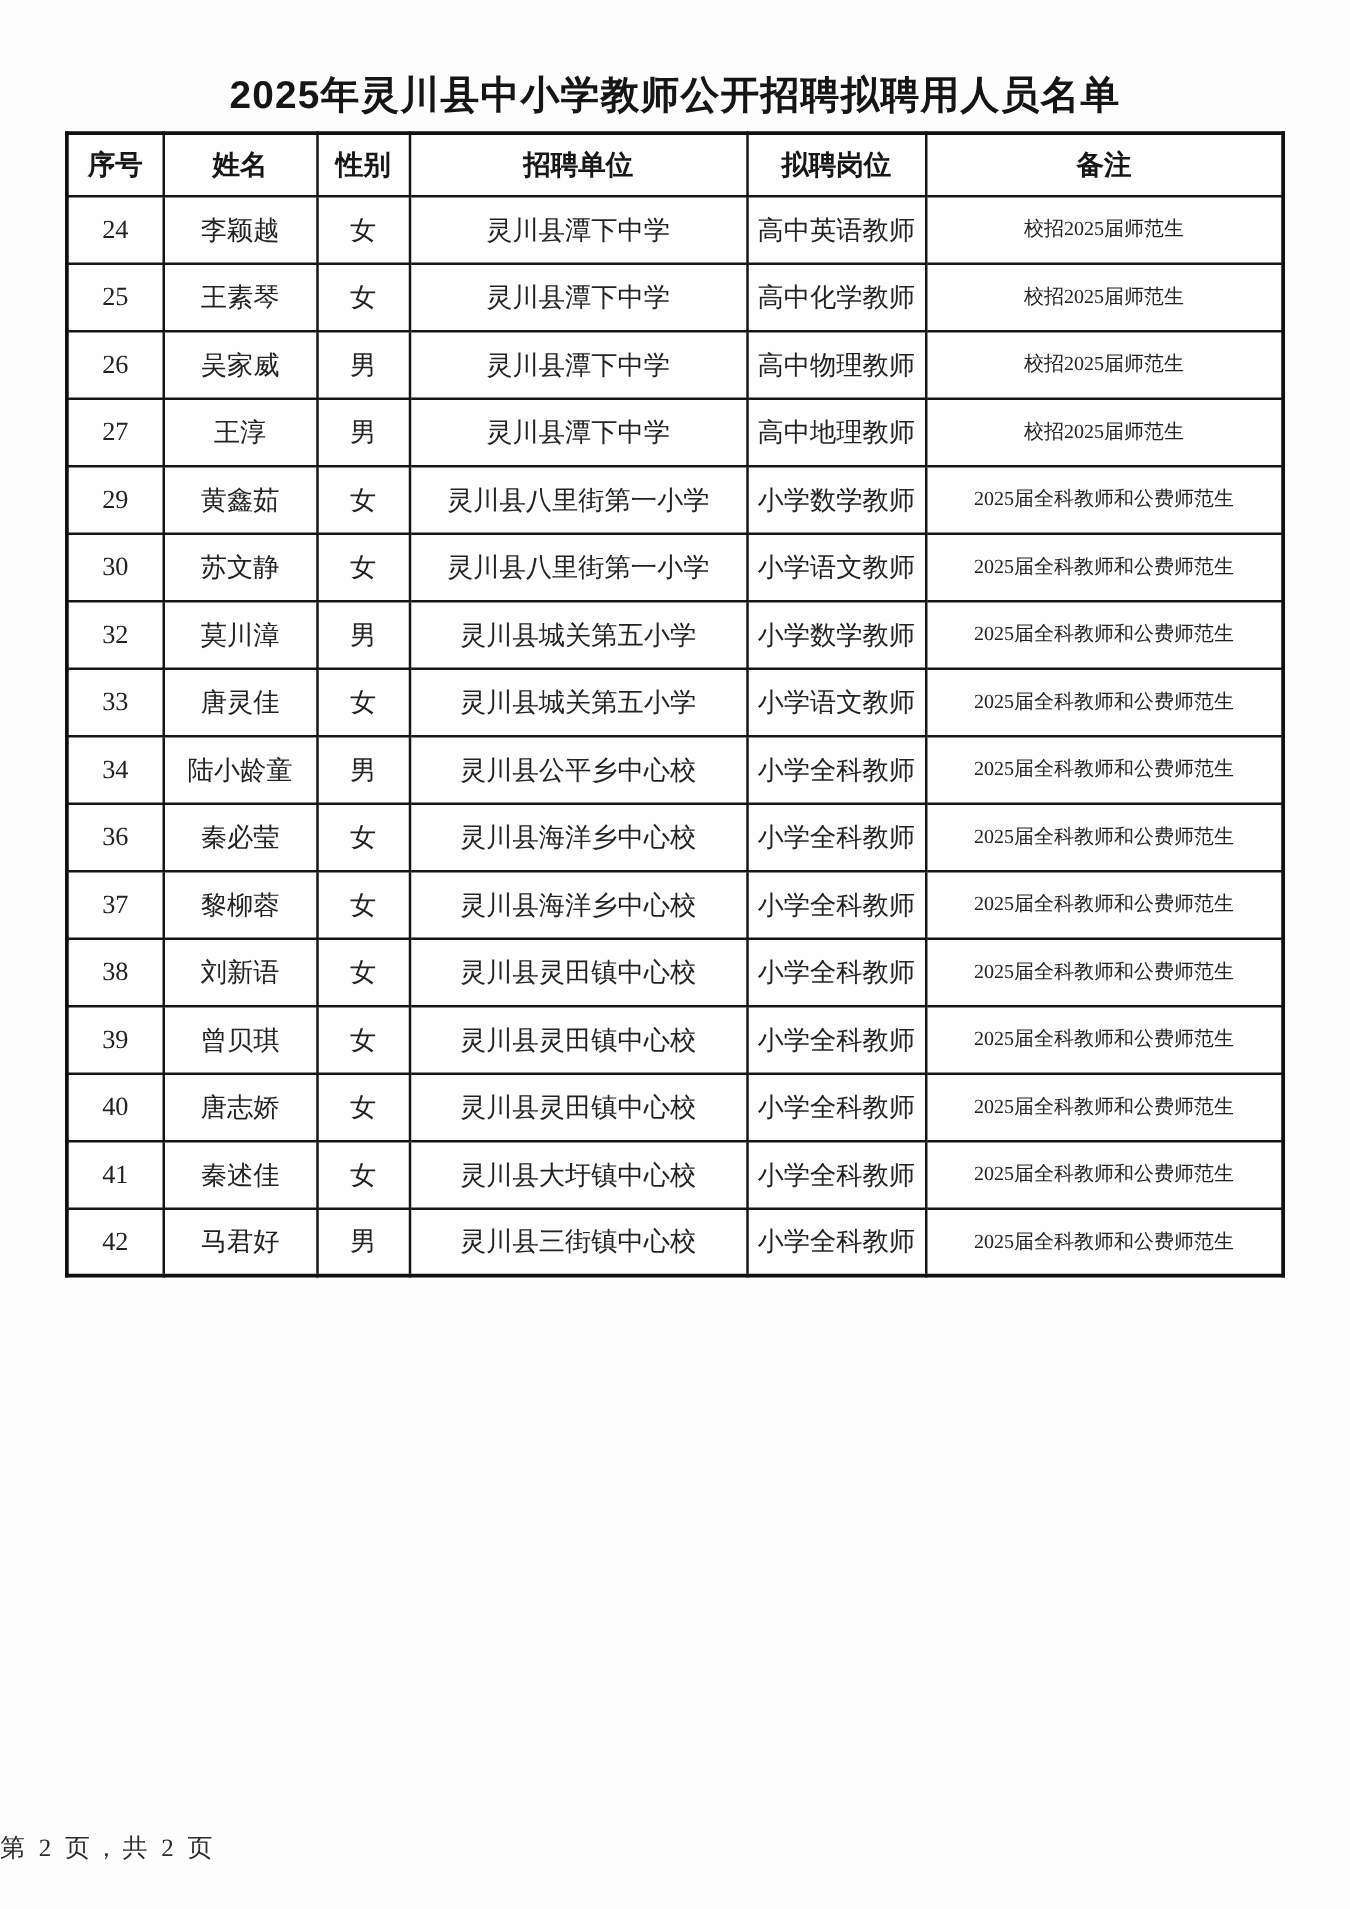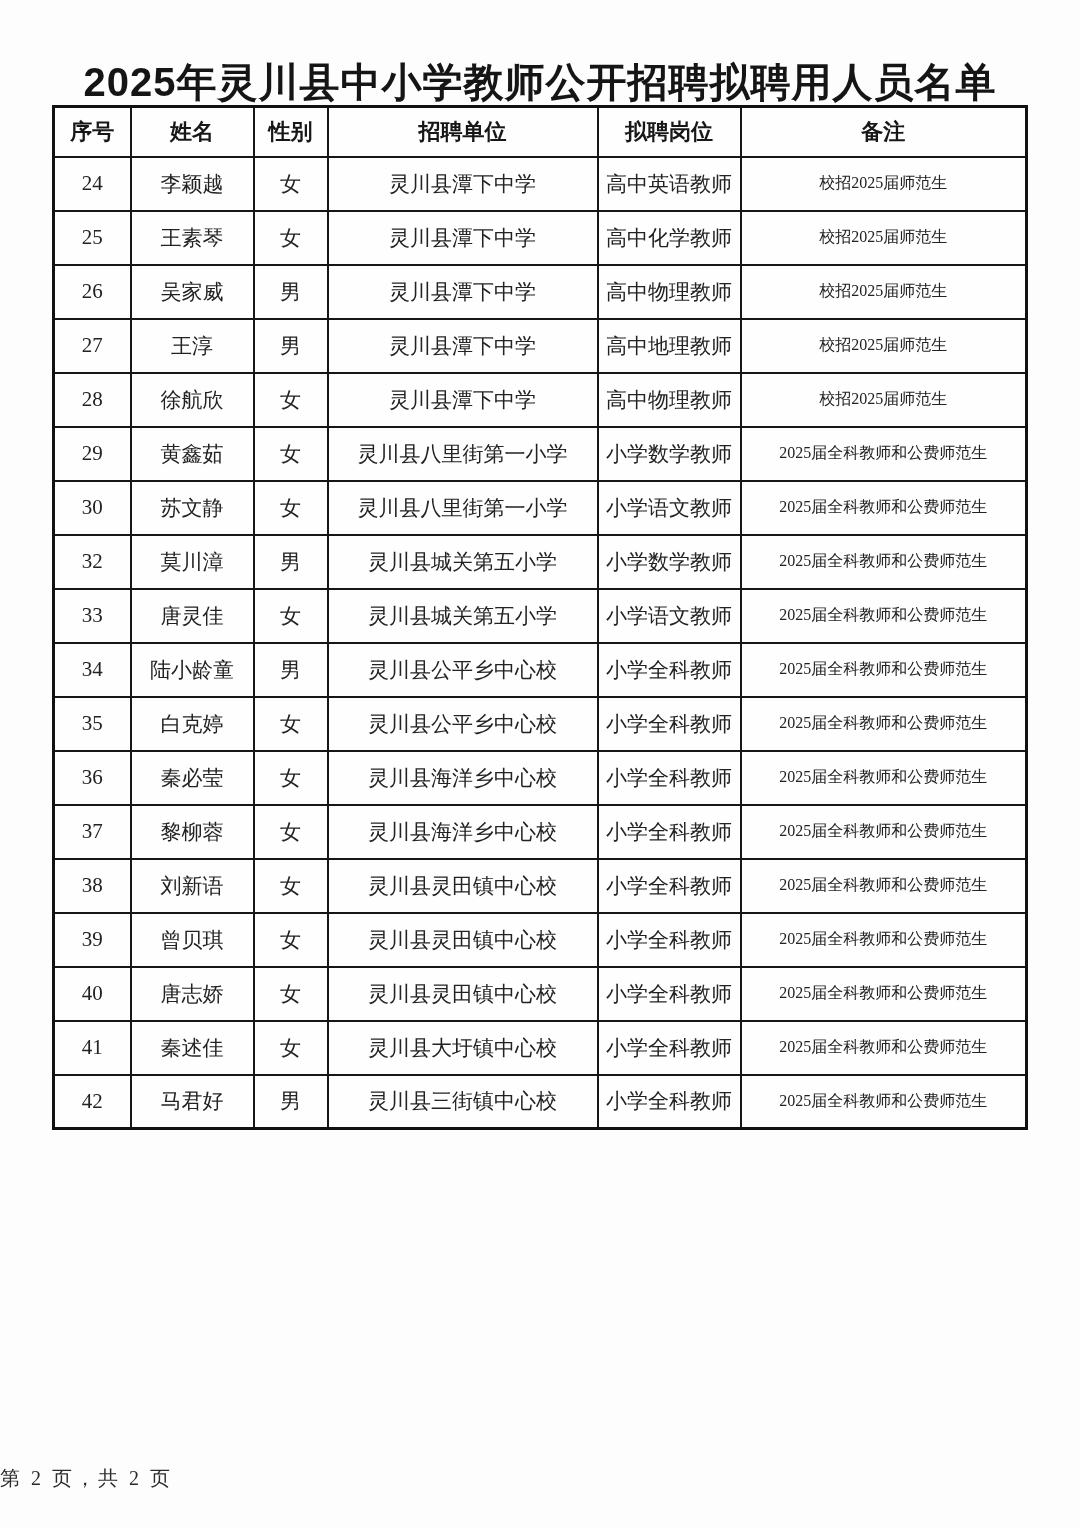--- a/index.html
+++ b/index.html
@@ -16,21 +16,21 @@
     overflow: hidden;
   }
   .page-title {
     position: absolute;
     top: 55px;
     left: 0;
     width: 100%;
     text-align: center;
     font-family: "Liberation Sans", "DejaVu Sans", sans-serif;
     font-weight: 700;
-    font-size: 40px;
+    font-size: 31px;
     letter-spacing: 1px;
     color: #151515;
   }
   table.roster {
     position: absolute;
     top: 105px;
     left: 52px;
     width: 973px;
     border-collapse: collapse;
     table-layout: fixed;
@@ -133,28 +133,20 @@
       </tr>
       <tr>
         <td>27</td>
         <td>王淳</td>
         <td>男</td>
         <td>灵川县潭下中学</td>
         <td>高中地理教师</td>
         <td>校招2025届师范生</td>
       </tr>
       <tr>
-        <td>28</td>
-        <td>徐航欣</td>
-        <td>女</td>
-        <td>灵川县潭下中学</td>
-        <td>高中物理教师</td>
-        <td>校招2025届师范生</td>
-      </tr>
-      <tr>
         <td>29</td>
         <td>黄鑫茹</td>
         <td>女</td>
         <td>灵川县八里街第一小学</td>
         <td>小学数学教师</td>
         <td>2025届全科教师和公费师范生</td>
       </tr>
       <tr>
         <td>30</td>
         <td>苏文静</td>
@@ -181,28 +173,20 @@
       </tr>
       <tr>
         <td>34</td>
         <td>陆小龄童</td>
         <td>男</td>
         <td>灵川县公平乡中心校</td>
         <td>小学全科教师</td>
         <td>2025届全科教师和公费师范生</td>
       </tr>
       <tr>
-        <td>35</td>
-        <td>白克婷</td>
-        <td>女</td>
-        <td>灵川县公平乡中心校</td>
-        <td>小学全科教师</td>
-        <td>2025届全科教师和公费师范生</td>
-      </tr>
-      <tr>
         <td>36</td>
         <td>秦必莹</td>
         <td>女</td>
         <td>灵川县海洋乡中心校</td>
         <td>小学全科教师</td>
         <td>2025届全科教师和公费师范生</td>
       </tr>
       <tr>
         <td>37</td>
         <td>黎柳蓉</td>

